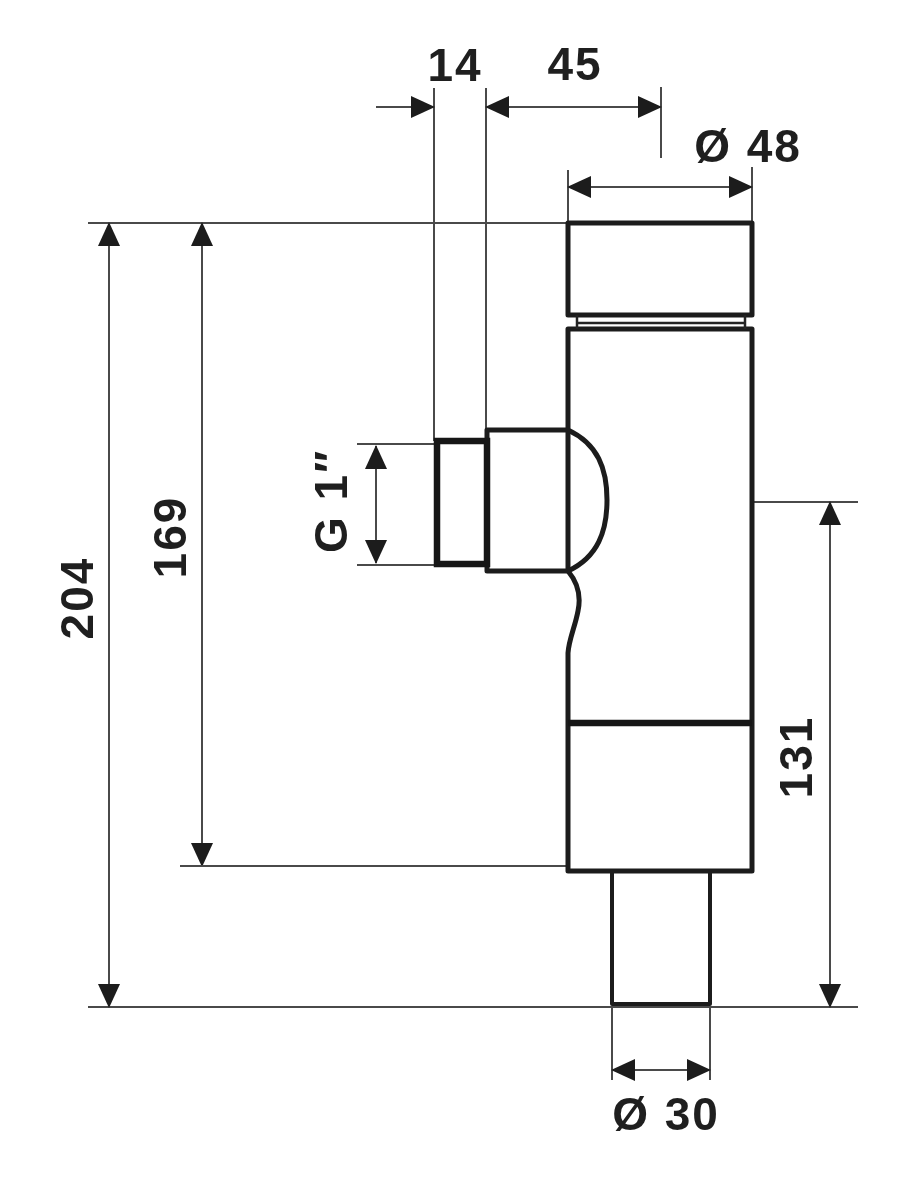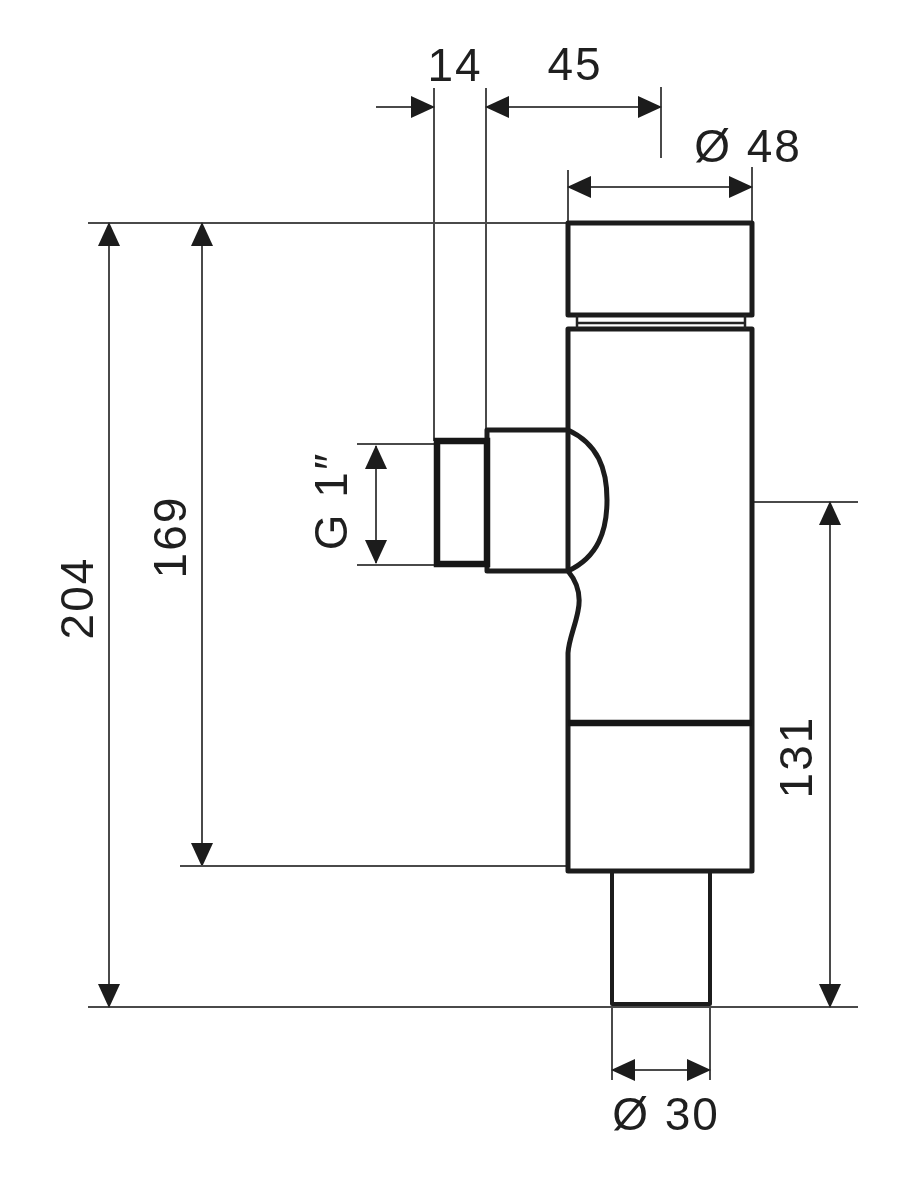--- a/index.html
+++ b/index.html
@@ -6,20 +6,21 @@
     margin: 0;
     padding: 0;
     background: #ffffff;
   }
   .stage {
     position: relative;
     width: 910px;
     height: 1181px;
     background: #ef4444;
     overflow: hidden;
+    font-weight: bold;
   }
   svg { display: block; }
 
   .part {
     stroke: #1c1c1c;
     stroke-width: 5;
     fill: none;
     stroke-linejoin: round;
     stroke-linecap: butt;
   }

